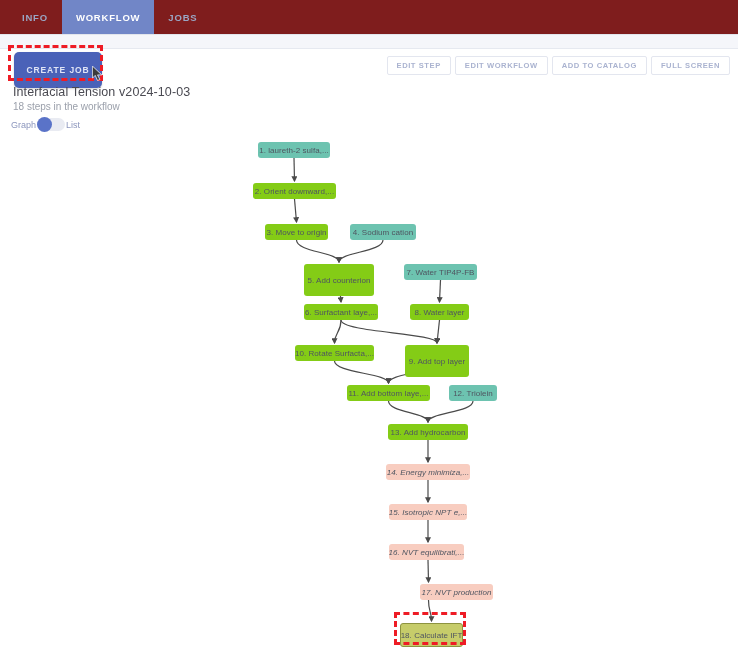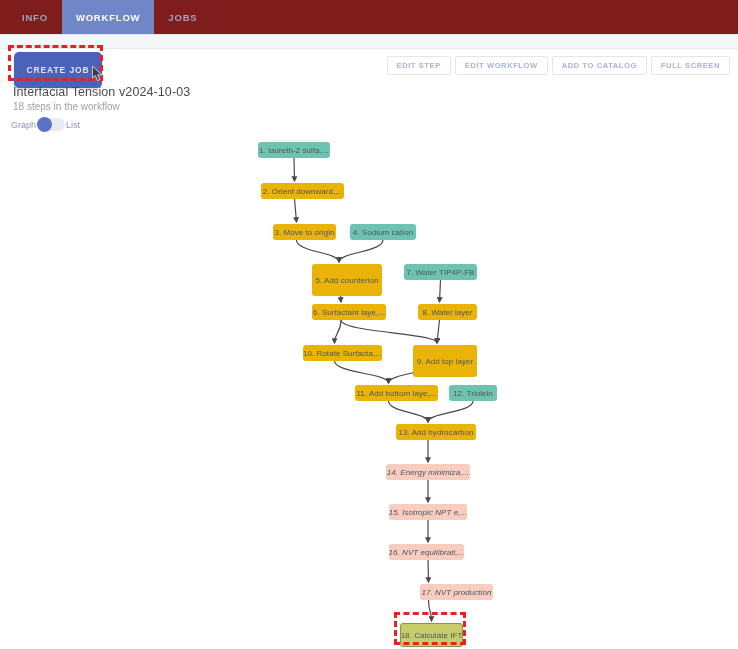--- a/index.html
+++ b/index.html
@@ -105,21 +105,21 @@
 
   .node {
     position:absolute;
     display:flex; align-items:center; justify-content:center;
     font-size:8px; color:#4f5560;
     border-radius:3px; white-space:nowrap; overflow:hidden;
     cursor:pointer; letter-spacing:.05px;
     z-index:10;
   }
   .node.teal   { background:#6dc3b0; }
-  .node.yellow { background:#eab308;margin-left:8px; }
+  .node.yellow { background:#84cc16; }
   .node.pink   { background:#f8cdc0;font-style:italic; }
   .node.olive  { background:#c6cc6a; border:1.5px solid #8d9340; }
 </style>
 </head>
 <body>
 
 <div id="app">
 
   <div class="tabbar">
       <div class="tab">

